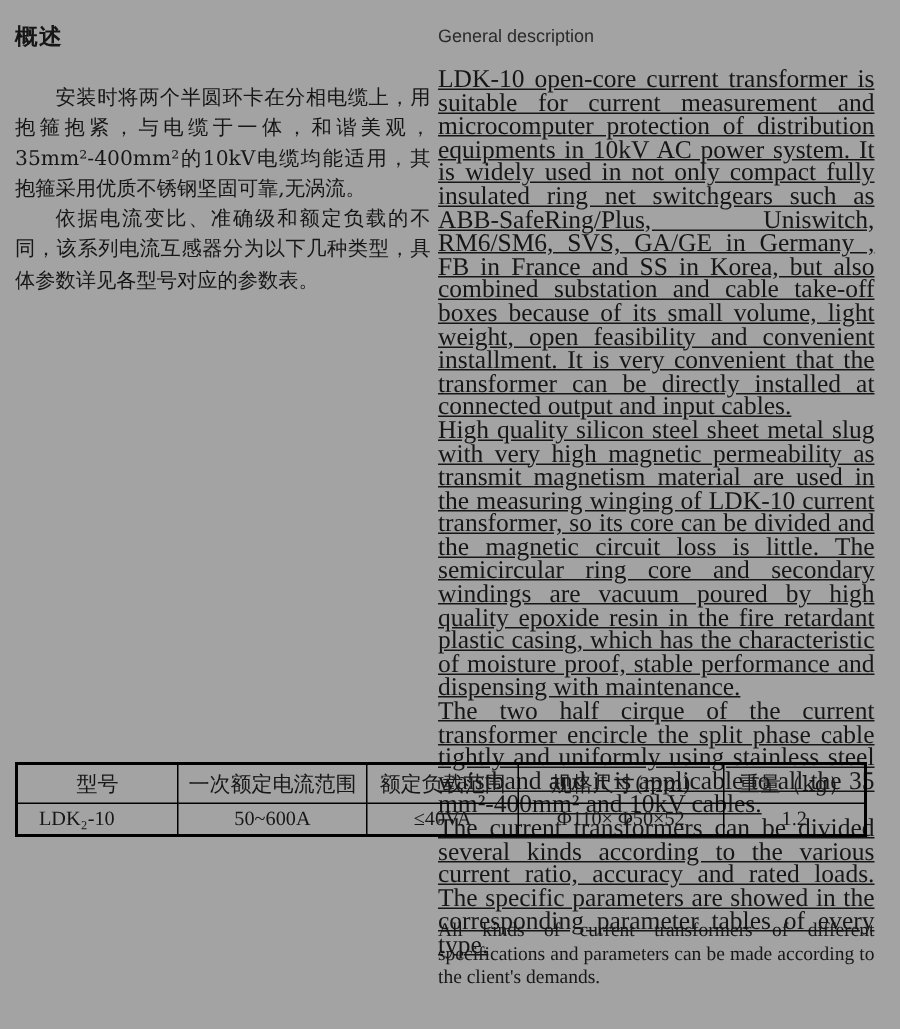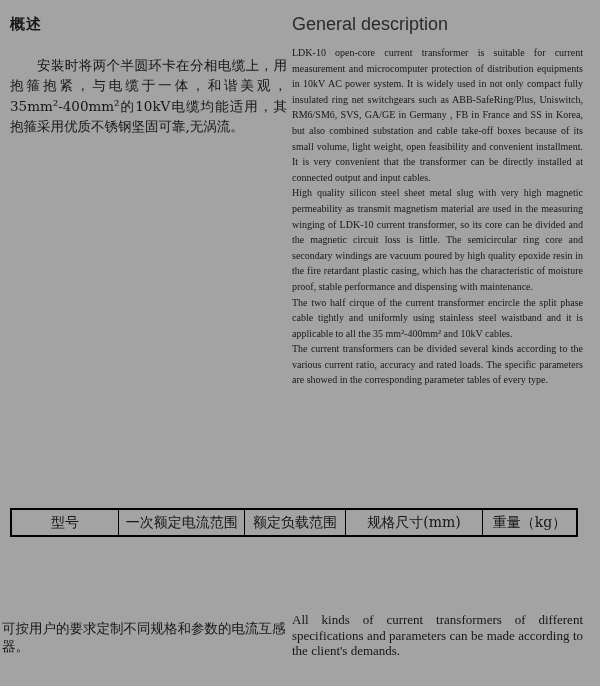--- a/index.html
+++ b/index.html
@@ -36,32 +36,33 @@
   }
 
   
   .right-col {
     position: absolute;
     left: 292px; top: 14px;
     width: 291px;
   }
   .en-heading {
     font-family: "Liberation Sans", "DejaVu Sans", sans-serif;
-    font-size: 18px;
+    font-size: 12px;
     font-weight: 400;
     color: #2a2a2a;
     line-height: 20px;
     margin: 0 0 11px 0;
   }
   .en-para {
     font-family: "Liberation Serif", "DejaVu Serif", serif;
-    font-size: 10px;
+    font-size: 17px;
     line-height: 15.6px;
     text-align: justify;
     margin: 0;
+    text-decoration: underline;
   }
 
   
   .table-wrap {
     position: absolute;
     left: 10px; top: 508px;
     width: 568px;
   }
   table.spec {
     width: 100%;
@@ -111,20 +112,21 @@
   }
 </style>
 </head>
 <body>
 
 <div class="page">
 
   <div class="left-col">
     <h2 class="cn-heading">概述</h2>
     <p class="cn-para">安装时将两个半圆环卡在分相电缆上，用抱箍抱紧，与电缆于一体，和谐美观，35mm²-400mm²的10kV电缆均能适用，其抱箍采用优质不锈钢坚固可靠,无涡流。</p>
+    <p class="cn-para">依据电流变比、准确级和额定负载的不同，该系列电流互感器分为以下几种类型，具体参数详见各型号对应的参数表。</p>
   </div>
 
   <div class="right-col">
     <h2 class="en-heading">General description</h2>
     <p class="en-para">LDK-10 open-core current transformer is suitable for current measurement and microcomputer protection of distribution equipments in 10kV AC power system. It is widely used in not only compact fully insulated ring net switchgears such as ABB-SafeRing/Plus, Uniswitch, RM6/SM6, SVS, GA/GE in Germany , FB in France and SS in Korea, but also combined substation and cable take-off boxes because of its small volume, light weight, open feasibility and convenient installment. It is very convenient that the transformer can be directly installed at connected output and input cables.</p>
     <p class="en-para">High quality silicon steel sheet metal slug with very high magnetic permeability as transmit magnetism material are used in the measuring winging of LDK-10 current transformer, so its core can be divided and the magnetic circuit loss is little. The semicircular ring core and secondary windings are vacuum poured by high quality epoxide resin in the fire retardant plastic casing, which has the characteristic of moisture proof, stable performance and dispensing with maintenance.</p>
     <p class="en-para">The two half cirque of the current transformer encircle the split phase cable tightly and uniformly using stainless steel waistband and it is applicable to all the 35 mm²-400mm² and 10kV cables.</p>
     <p class="en-para">The current transformers can be divided several kinds according to the various current ratio, accuracy and rated loads. The specific parameters are showed in the corresponding parameter tables of every type.</p>
   </div>
 
@@ -140,20 +142,26 @@
       <thead>
         <tr>
           <th>型号</th>
           <th>一次额定电流范围</th>
           <th>额定负载范围</th>
           <th>规格尺寸(mm)</th>
           <th>重量（kg）</th>
         </tr>
       </thead>
       <tbody>
+        <tr>
+          <td class="model">LDK₂-10</td>
+          <td>50~600A</td>
+          <td>≤40VA</td>
+          <td>Φ110× Φ50×52</td>
+          <td>1.2</td>
+        </tr>
       </tbody>
     </table>
   </div>
 
-  <div class="footer-cn">可按用户的要求定制不同规格和参数的电流互感器。</div>
   <div class="footer-en">All kinds of current transformers of different specifications and parameters can be made according to the client's demands.</div>
 
 </div>
 
 </body></html>

